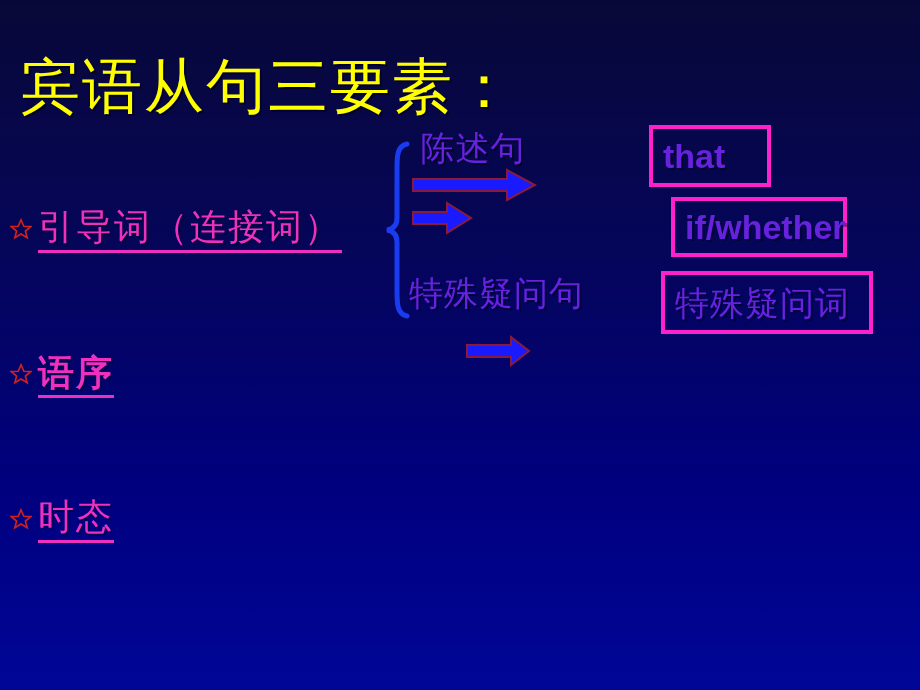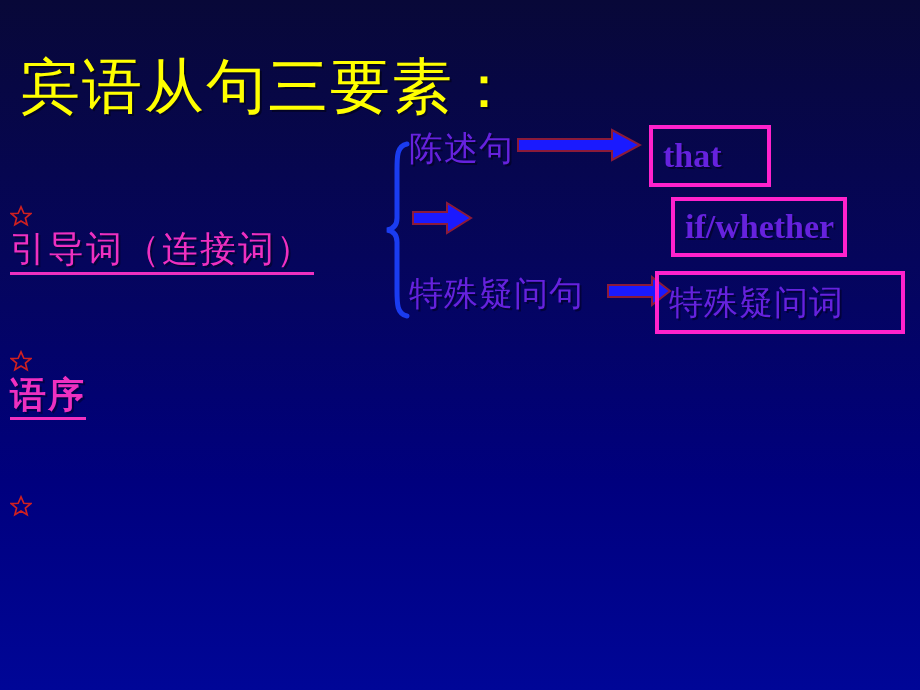--- a/index.html
+++ b/index.html
@@ -35,23 +35,22 @@
     letter-spacing: 2px;
     white-space: nowrap;
     text-shadow: 2px 2px 0 rgba(0,0,0,0.45);
     margin-top: 44px;
   }
 
   
   .bullet-row {
     position: absolute;
     display: flex;
-    align-items: flex-start;
-    white-space: nowrap;
-    flex-direction: column;
+    align-items: center;
+    white-space: nowrap;
   }
   .bullet-star {
     width: 22px;
     height: 22px;
     margin-right: 6px;
     flex: 0 0 auto;
     display: block;
   }
   .bullet-text {
     font-family: "DejaVu Serif", "Liberation Serif", serif;
@@ -83,21 +82,22 @@
     top: 15px;
     width: 26px;
     height: 180px;
   }
 
   .branch-row {
     position: absolute;
     left: 24px;
     height: 56px;
     display: flex;
-    align-items: flex-start;
+    align-items: center;
+    flex-direction: column;
   }
   #branch-row-1 { top: 3px; }
   #branch-row-2 { top: 76px; }
   #branch-row-3 { top: 148px; gap: 20px; }
 
   .branch-label {
     font-family: "DejaVu Serif", "Liberation Serif", serif;
     font-size: 34px;
     line-height: 40px;
     color: #6622dd;
@@ -114,37 +114,37 @@
   
   .result-box {
     position: absolute;
     border: 4px solid #ff22cc;
     box-sizing: border-box;
     display: flex;
     align-items: center;
     background: transparent;
   }
   .result-text {
-    font-family: Liberation Serif, serif;
+    font-family: Liberation Sans, sans-serif;
     font-weight: bold;
     font-size: 34px;
     line-height: 40px;
     color: #6622dd;
     white-space: nowrap;
     padding: 0 10px;
     text-shadow: 2px 2px 0 rgba(0,0,0,0.4);
   }
   .result-text.cjk {
     font-weight: normal;
     letter-spacing: 1px;
   }
 
   #box-that      { left: 264px; top: 0px;   width: 122px; height: 62px; }
   #box-ifwhether { left: 286px; top: 72px;  width: 176px; height: 60px; }
-  #box-special   { left: 270px; top: 146px; width: 250px; height: 63px; }
+  #box-special   { left: 276px; top: 146px; width: 212px; height: 63px; }
 </style>
 </head>
 <body>
 
 <div id="slide">
 
   <div id="title">宾语从句三要素：</div>
 
   <div class="bullet-row" id="bullet-1">
     <svg class="bullet-star" viewBox="0 0 24 24">
@@ -157,20 +157,21 @@
     <svg class="bullet-star" viewBox="0 0 24 24">
       <polygon points="12,2 15.1,9.0 22.6,9.4 16.8,14.2 18.7,21.6 12,17.4 5.3,21.6 7.2,14.2 1.4,9.4 8.9,9.0" fill="none" stroke="#d02020" stroke-width="1.8"></polygon>
     </svg>
     <span class="bullet-text">语序</span>
   </div>
 
   <div class="bullet-row" id="bullet-3">
     <svg class="bullet-star" viewBox="0 0 24 24">
       <polygon points="12,2 15.1,9.0 22.6,9.4 16.8,14.2 18.7,21.6 12,17.4 5.3,21.6 7.2,14.2 1.4,9.4 8.9,9.0" fill="none" stroke="#d02020" stroke-width="1.8"></polygon>
     </svg>
+    <span class="bullet-text">时态</span>
   </div>
 
   <div id="diagram">
 
     <svg class="brace" viewBox="0 0 26 180" preserveAspectRatio="none">
       <path d="M22,4 C12,6 12,16 12,30 L12,78 C12,86 8,89 2,90 C8,91 12,94 12,102 L12,150 C12,164 12,174 22,176" fill="none" stroke="#1a3cf0" stroke-width="5" stroke-linecap="round"></path>
     </svg>
 
     <div class="branch-row" id="branch-row-1">
       <span class="branch-label">陈述句</span>

